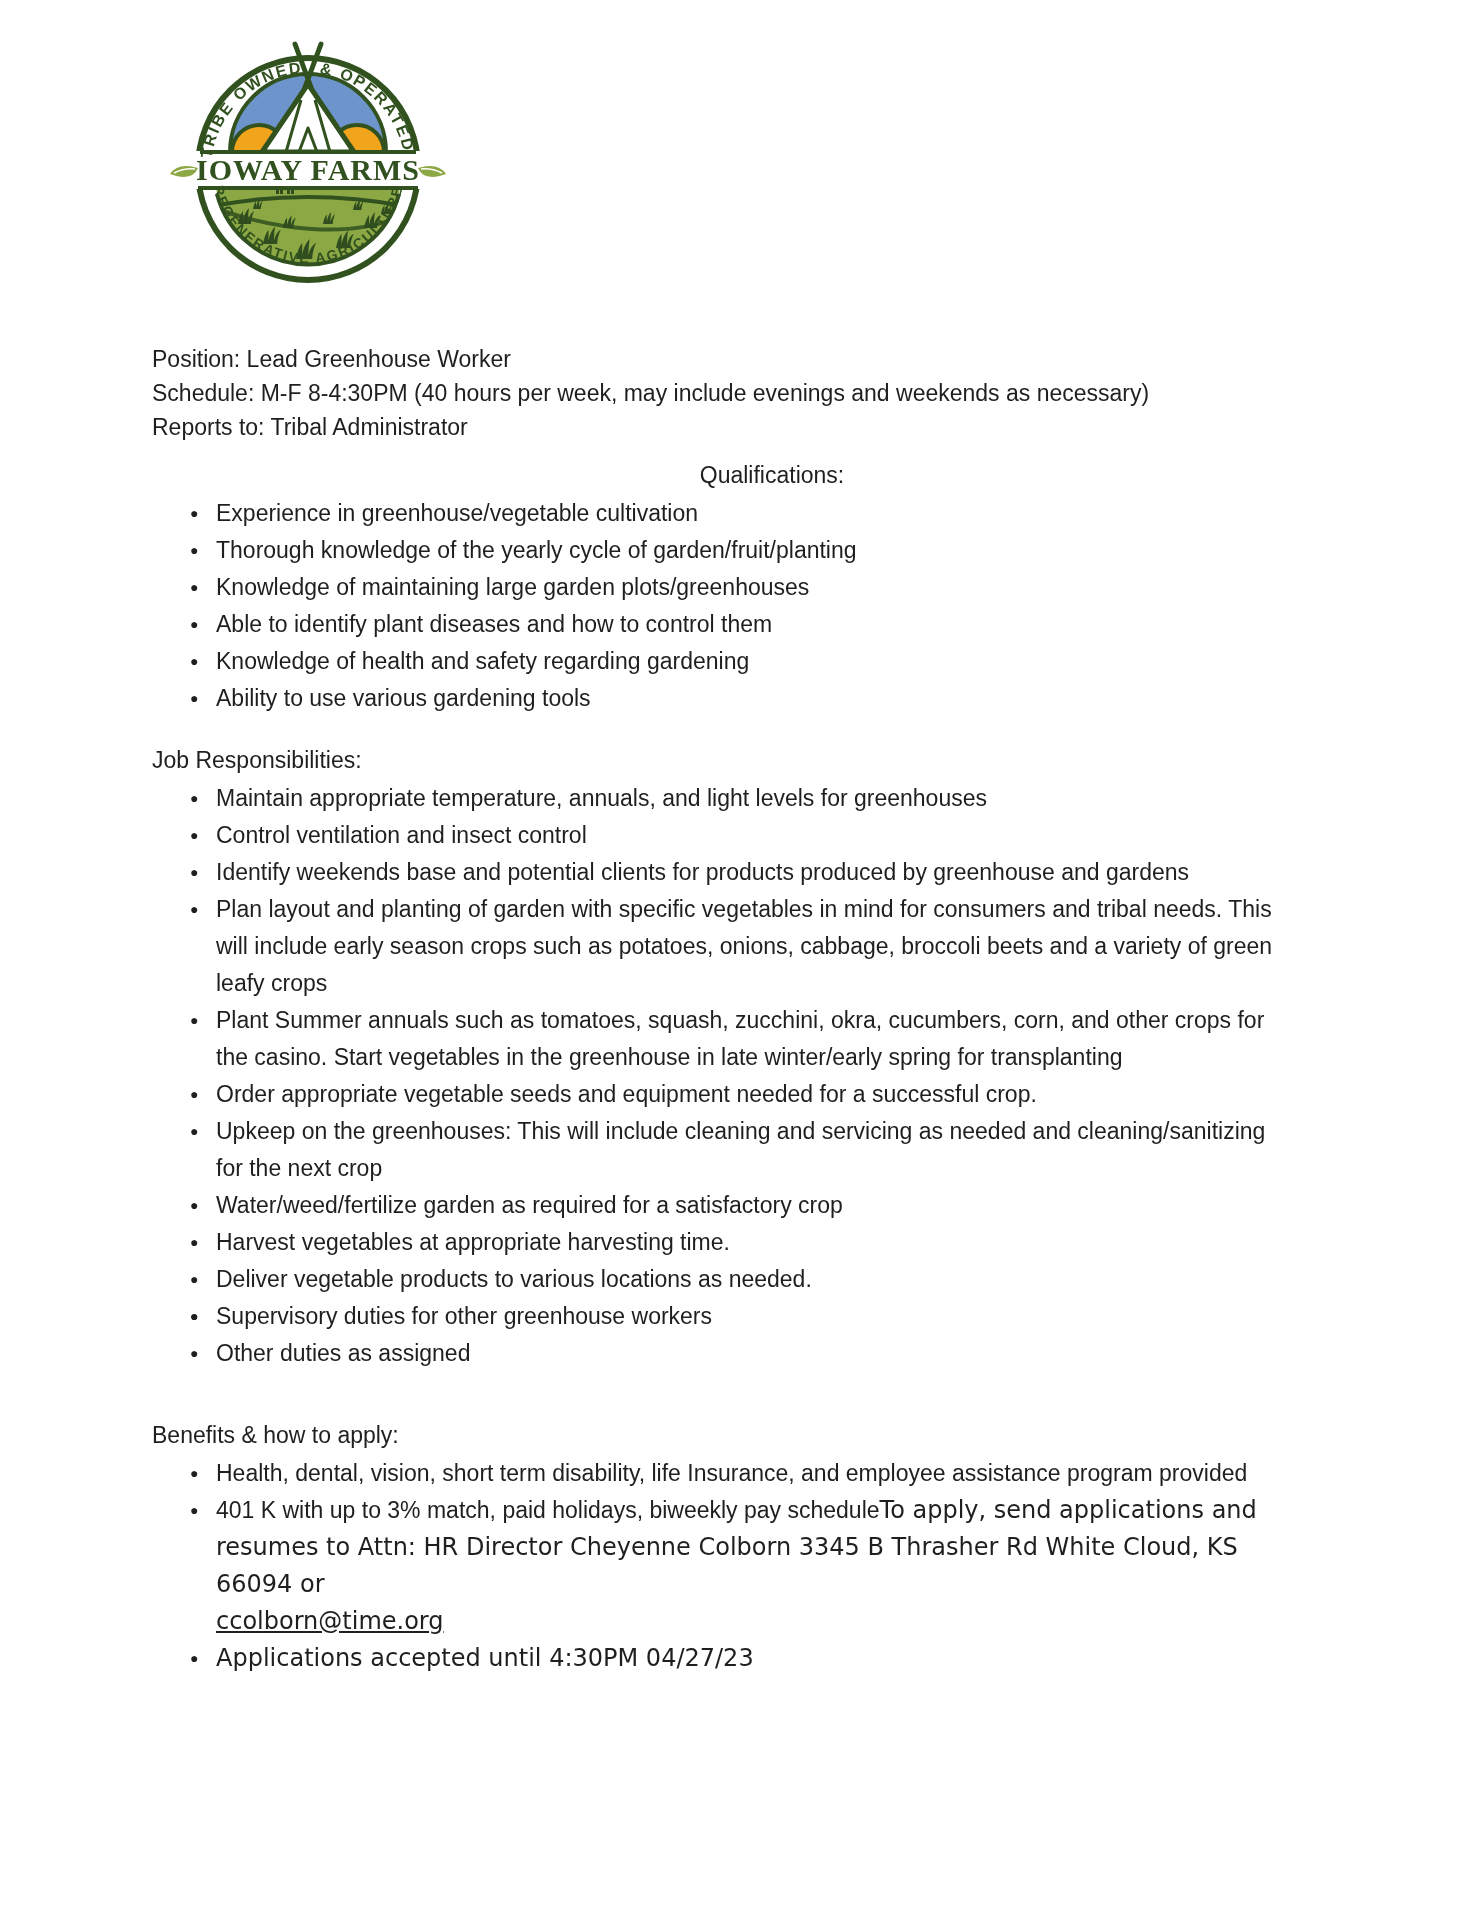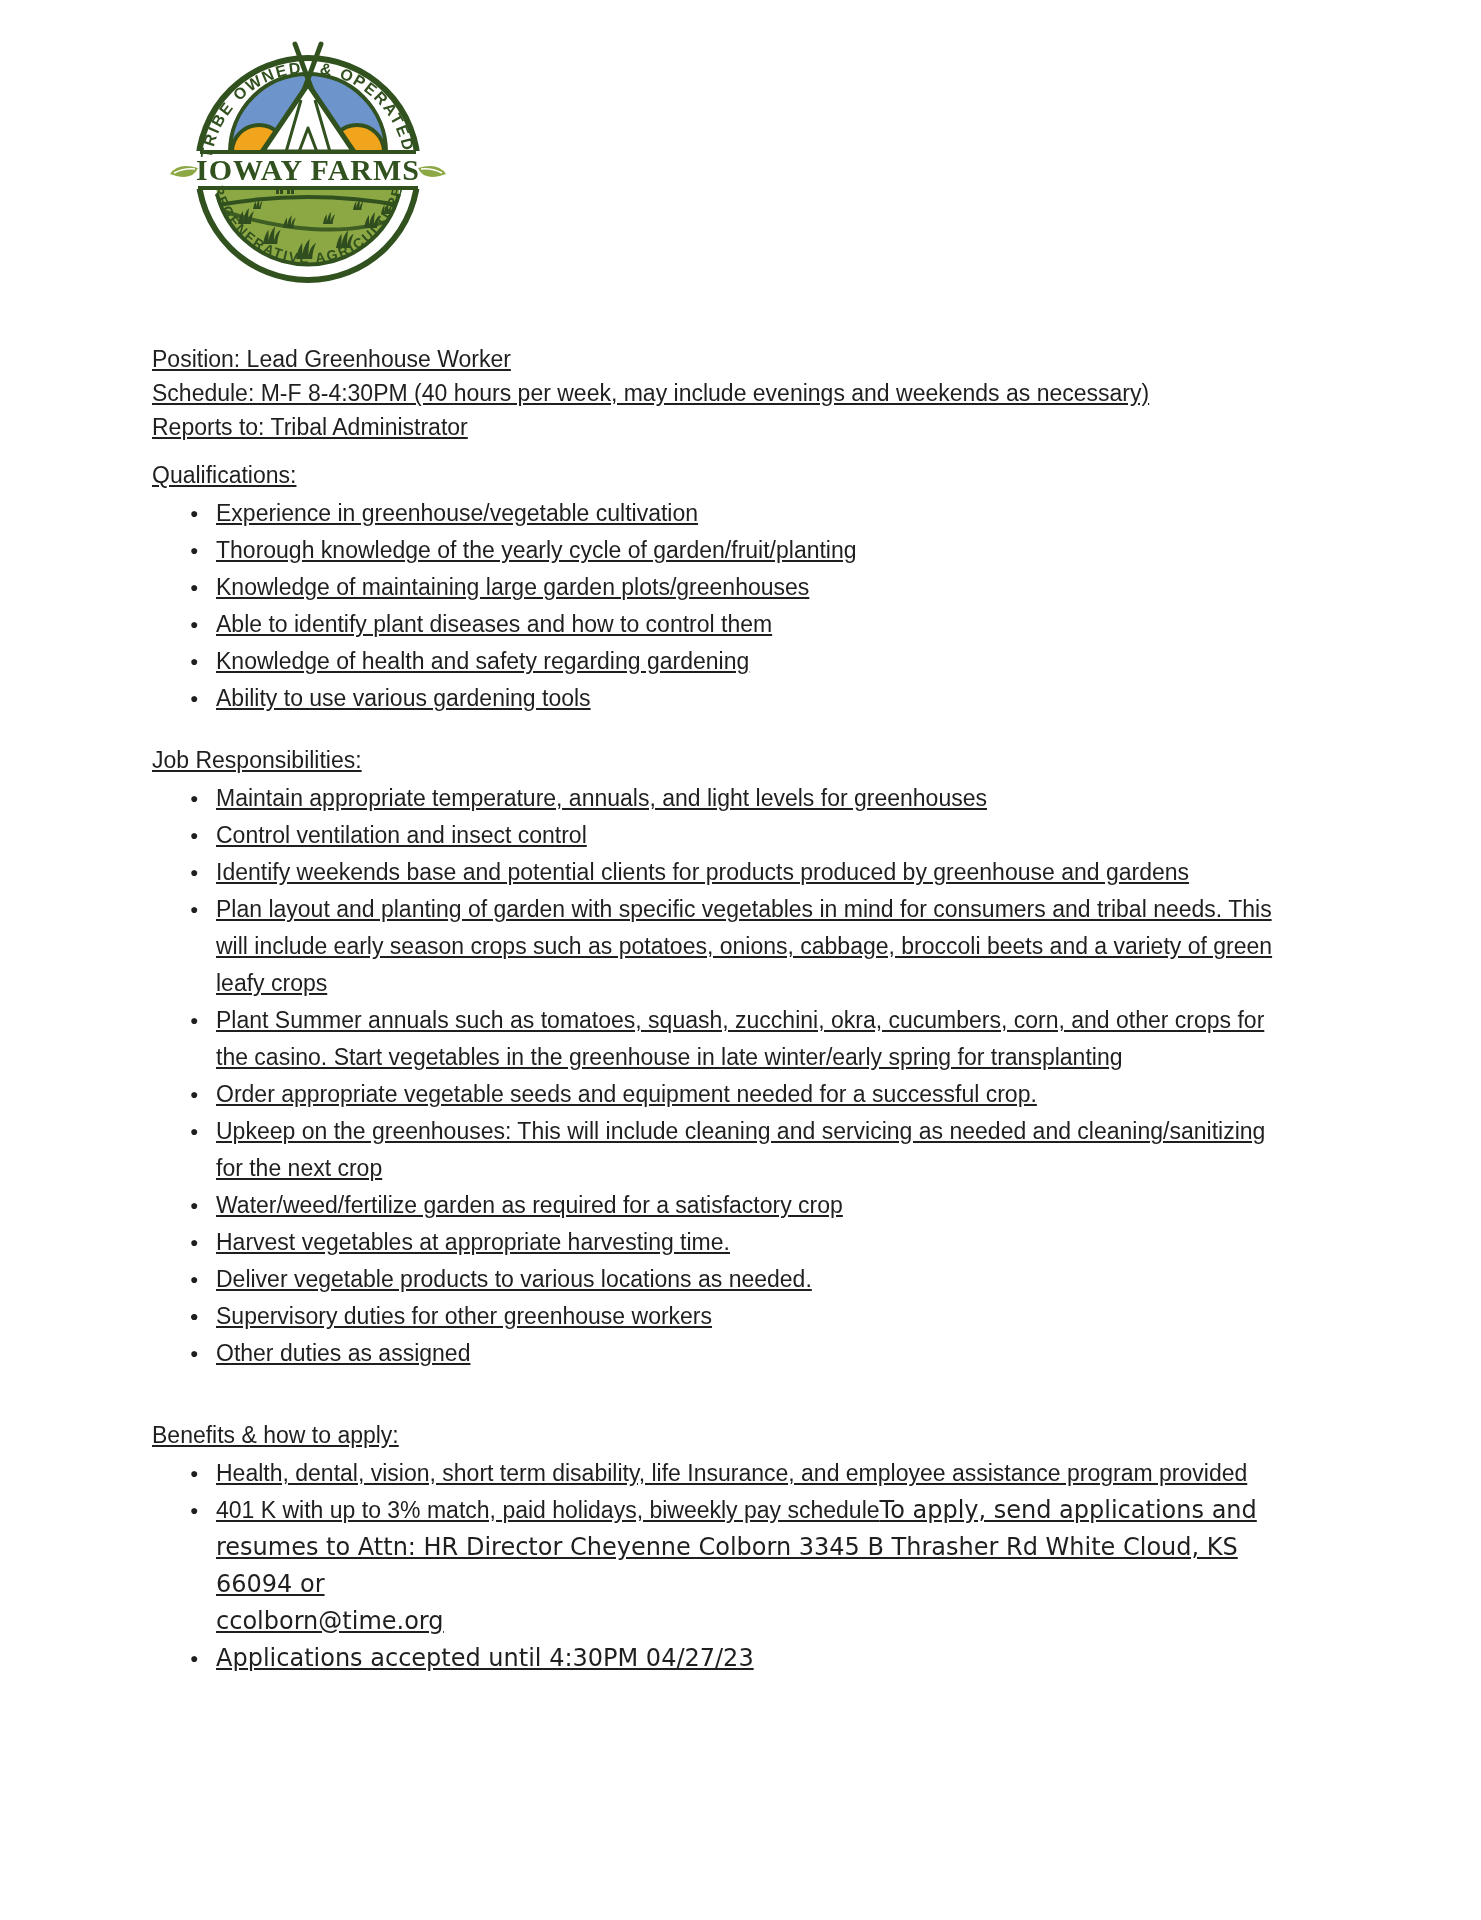--- a/index.html
+++ b/index.html
@@ -12,25 +12,24 @@
     color:#1f1f1f;
     overflow:hidden;
   }
   .logo{position:absolute;left:168px;top:38px;width:300px;height:245px;}
   .content{
     position:absolute;
     left:152px;
     top:342px;
     width:1240px;
     font-size:23px;
-    text-decoration:underline;
   }
   .intro div{line-height:34px;}
   .sec-heading{line-height:34px;}
-  .sec-heading.first{margin-top:14px;}
+  .sec-heading.first{margin-top:14px;text-align:center;}
   .sec-heading.mid{margin-top:26px;}
   .sec-heading.last{margin-top:46px;}
   ul{list-style:none;margin:3px 0 0 0;padding:0;}
   li{
     position:relative;
     padding-left:64px;
     max-width:1064px;
     line-height:37px;
   }
   .bullet{

